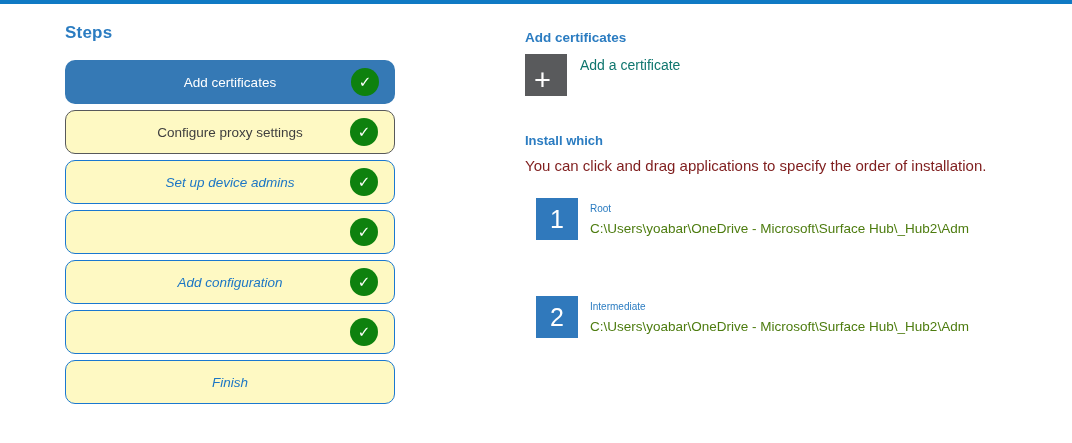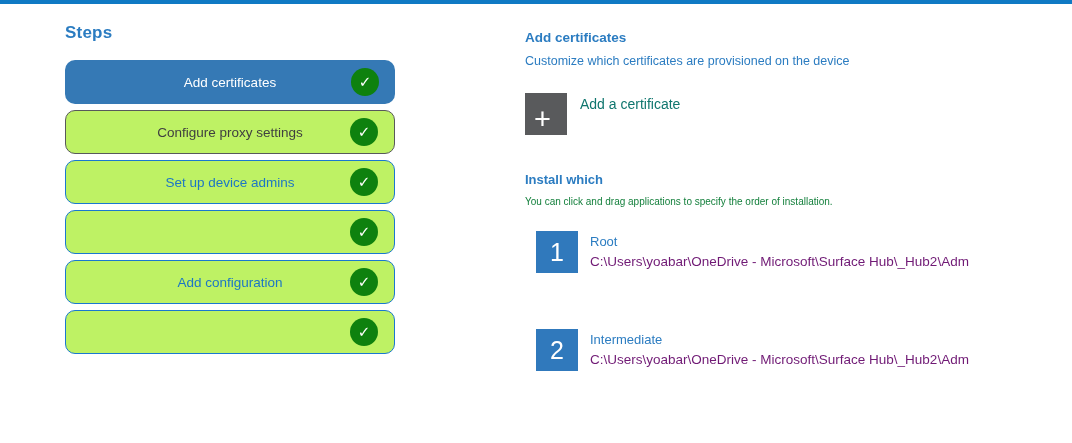--- a/index.html
+++ b/index.html
@@ -16,25 +16,25 @@
   
   .left-rail { margin: 19px 0 0 65px; width: 330px; flex: none; }
   .steps-title {
     color: #2b7cc1; font-size: 17px; font-weight: bold;
     margin-bottom: 17px; letter-spacing: 0.2px;
   }
   .step-btn {
     position: relative; width: 330px; height: 44px;
     border-radius: 10px; margin-bottom: 6px;
     display: flex; align-items: center; justify-content: center;
-    font-size: 13.5px; cursor: pointer; background: #bef264;
+    font-size: 13.5px; cursor: pointer; background: #fef9c3;
   }
   .step-btn.active { background: #3579b5; color: #ffffff; border: none; }
   .step-btn.neutral { border: 1.5px solid #58595b; color: #404040; }
-  .step-btn.outline { border: 1.5px solid #1a78d0; color: #1c76c5; }
+  .step-btn.outline { border: 1.5px solid #1a78d0; color: #1c76c5; font-style: italic; }
   .step-check {
     position: absolute; right: 16px; top: 50%; transform: translateY(-50%);
     width: 28px; height: 28px; border-radius: 50%;
     background: #0e810e; color: #ffffff;
     display: flex; align-items: center; justify-content: center;
     font-size: 15px; font-weight: bold;
   }
 
   
   .right-pane { margin: 26px 0 0 130px; width: 547px; overflow: hidden; }
@@ -44,32 +44,32 @@
   .add-cert { display: flex; align-items: flex-start; cursor: pointer; width: max-content; }
   .plus-square {
     width: 42px; height: 42px; background: #595a5c; color: #ffffff;
     display: flex; align-items: flex-end; justify-content: flex-start;
     padding: 0 0 1px 9px; font-size: 29px; font-weight: 300; line-height: 1;
     flex: none;
   }
   .add-cert-label { color: #0f766e; font-size: 14px; margin: 3px 0 0 13px; }
 
   .install-title { color: #2b7cc1; font-size: 13px; font-weight: bold; margin-top: 37px; }
-  .install-sub   { color: #15803d; font-size: 10px; margin-top: 9px; }
+  .install-sub   { color: #7f1d1d; font-size: 15px; margin-top: 9px; }
 
   .install-items { margin: 24px 0 0 11px; }
   .install-item { display: flex; align-items: flex-start; margin-bottom: 56px; cursor: grab; }
   .num-square {
     width: 42px; height: 42px; background: #3079bc; color: #ffffff;
     display: flex; align-items: center; justify-content: center;
     font-size: 25px; flex: none;
   }
   .item-text { margin-left: 12px; padding-top: 1px; overflow: hidden; }
-  .item-name { color: #2b7cc1; font-size: 13px; line-height: 20px; }
-  .item-path { color: #701a75; font-size: 13.5px; line-height: 20px; white-space: nowrap; }
+  .item-name { color: #2b7cc1; font-size: 10px; line-height: 20px; }
+  .item-path { color: #4d7c0f; font-size: 13.5px; line-height: 20px; white-space: nowrap; }
 </style>
 </head>
 <body>
 
 <div class="top-accent"></div>
 
 <div class="content">
 
   <div class="left-rail">
     <div class="steps-title">Steps</div>
@@ -95,25 +95,27 @@
 
     <div class="step-btn outline">
       <span>Add configuration</span>
       <span class="step-check">✓</span>
     </div>
 
     <div class="step-btn outline">
       <span class="step-check">✓</span>
     </div>
 
+    <div class="step-btn outline">
+      <span>Finish</span>
+    </div>
   </div>
 
   <div class="right-pane">
     <div class="sec-title">Add certificates</div>
-    <div class="sec-sub">Customize which certificates are provisioned on the device</div>
 
     <div class="add-cert">
       <div class="plus-square">+</div>
       <div class="add-cert-label">Add a certificate</div>
     </div>
 
     <div class="install-title">Install which</div>
     <div class="install-sub">You can click and drag applications to specify the order of installation.</div>
 
     <div class="install-items">

